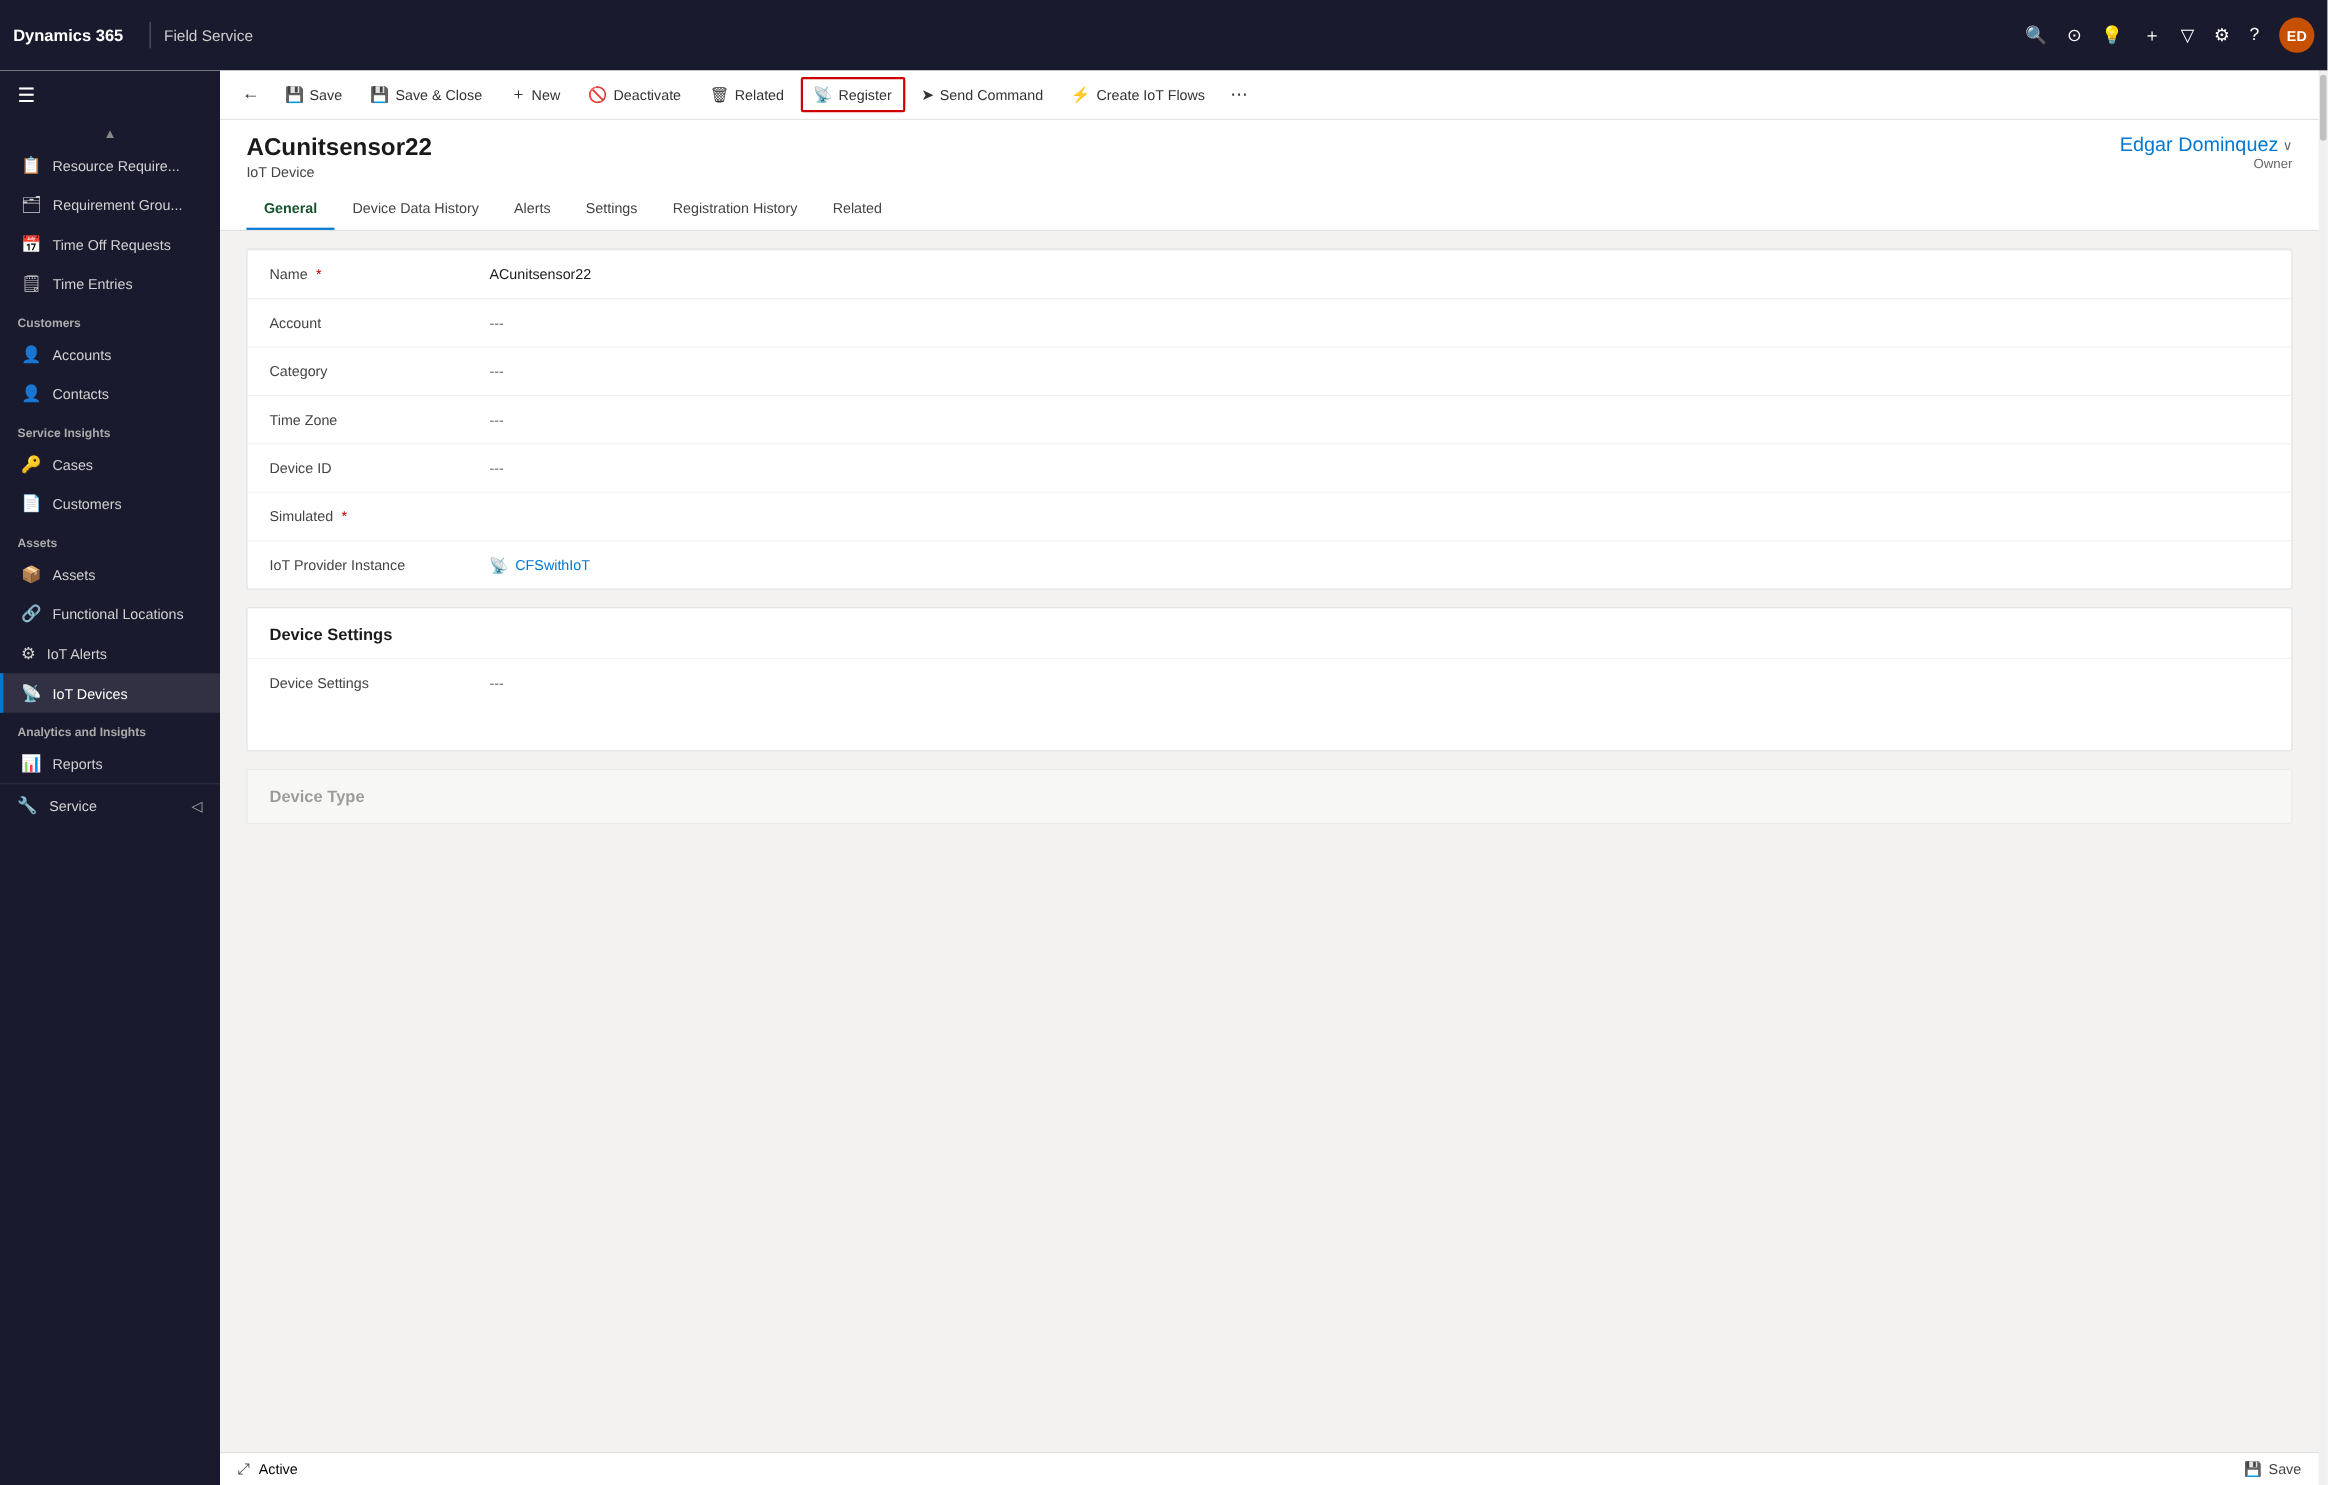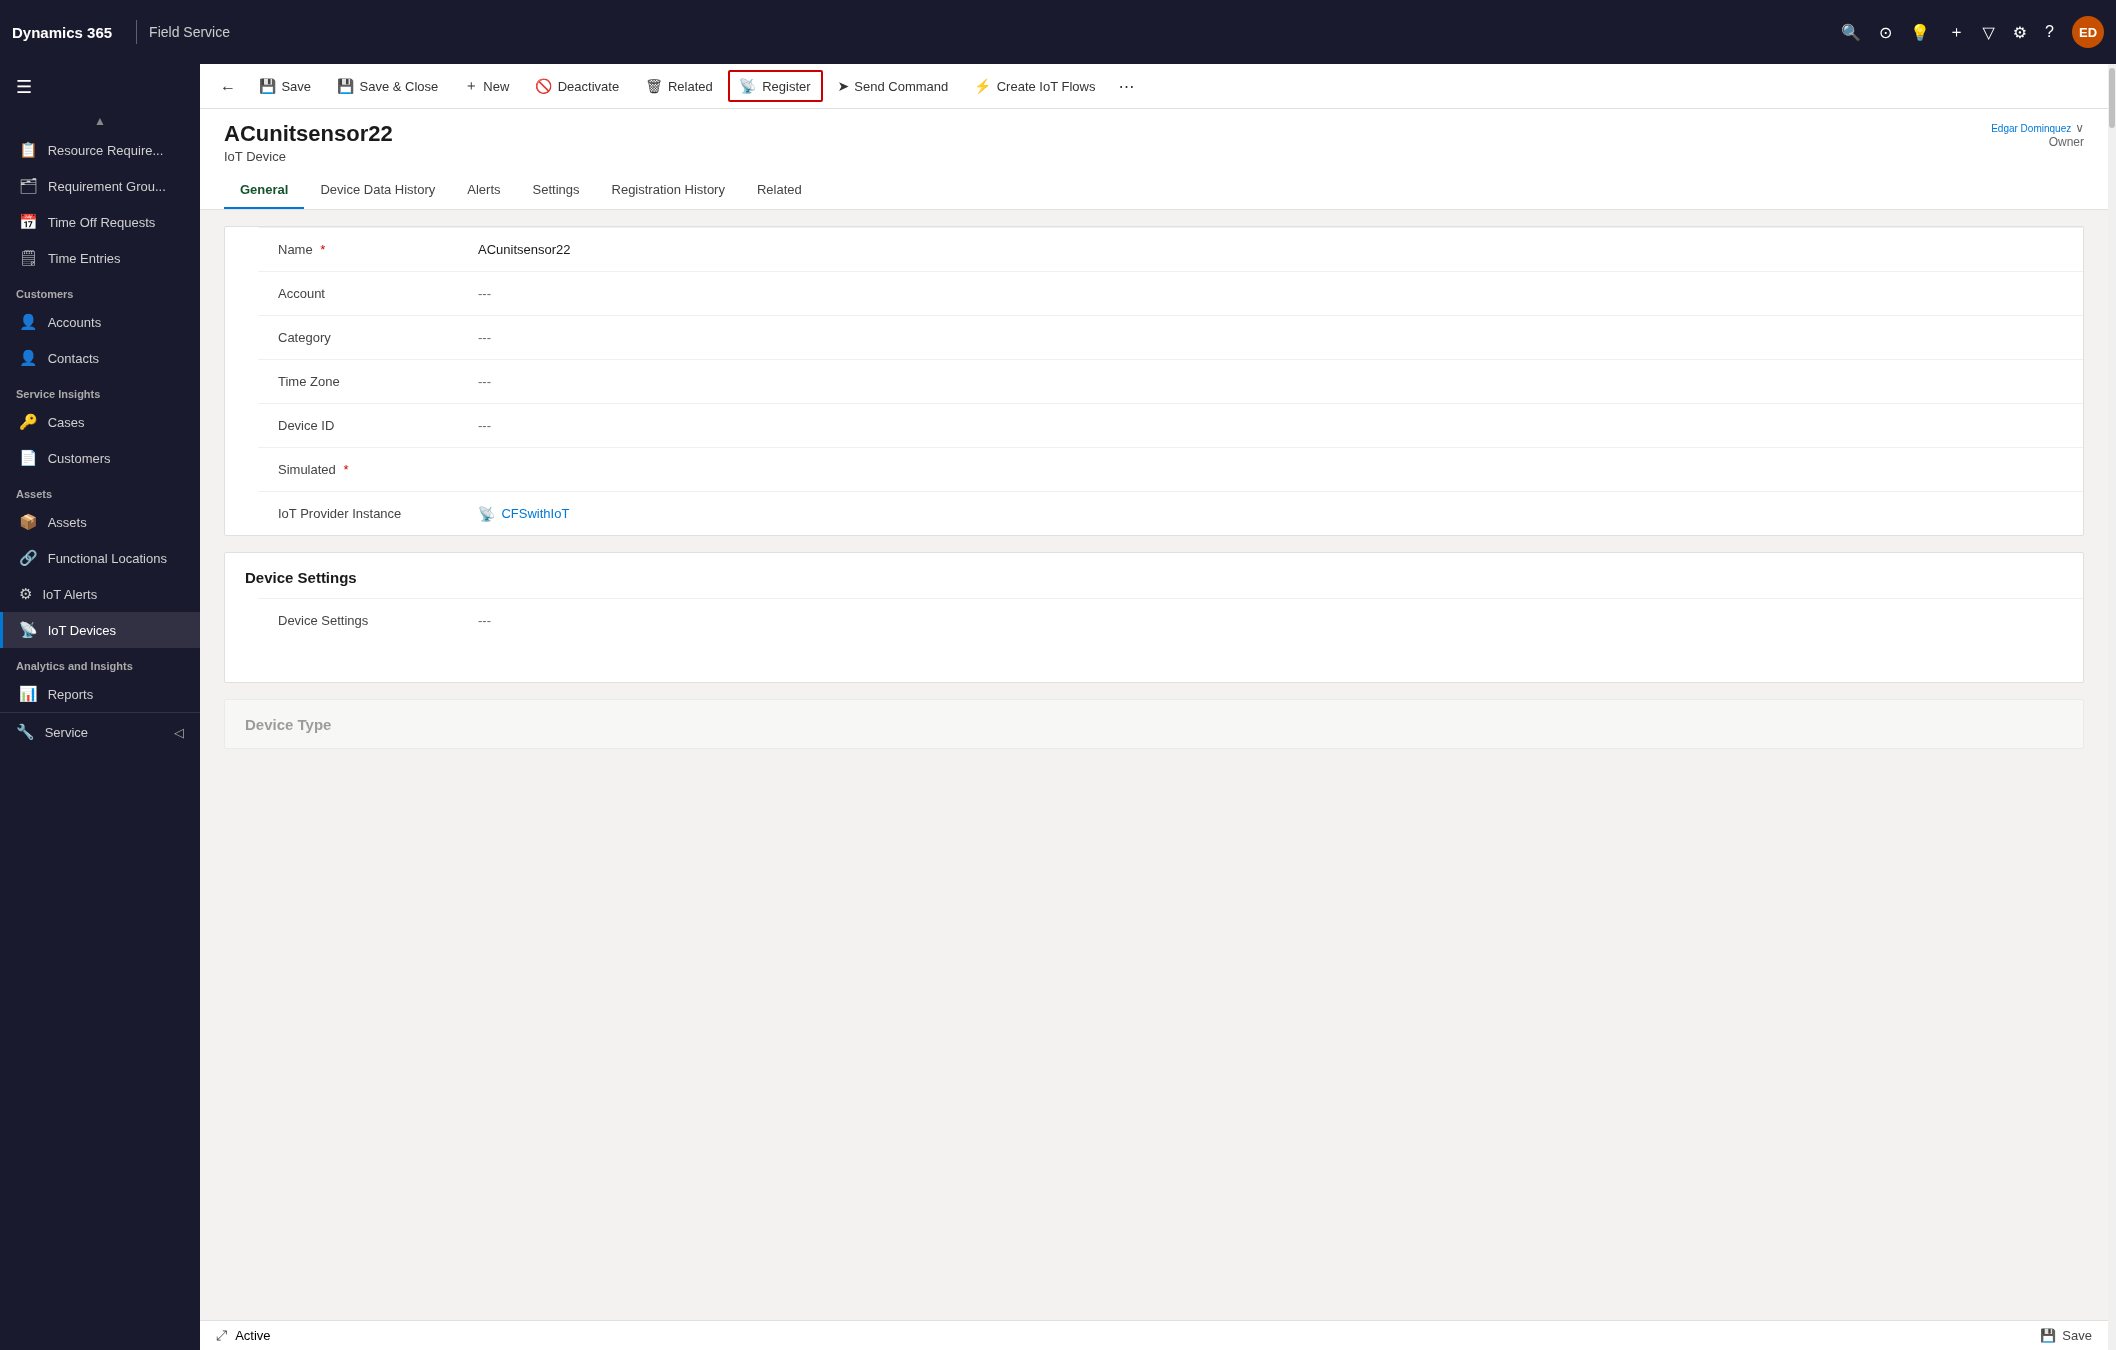--- a/index.html
+++ b/index.html
@@ -125,21 +125,21 @@
       padding: 12px 24px 0 24px;
       background: white;
       display: flex;
       align-items: flex-start;
       justify-content: space-between;
       flex-shrink: 0;
     }
     .record-title { font-size: 22px; font-weight: 600; color: #1a1a1a; }
     .record-subtitle { font-size: 13px; color: #444; margin-top: 2px; }
     .record-owner { text-align: right; }
-    .record-owner-name { color: #0078d4; font-size: 10px; cursor: pointer; }
+    .record-owner-name { color: #0078d4; font-size: 18px; cursor: pointer; }
     .record-owner-label { font-size: 12px; color: #666; }
     .record-owner-chevron { color: #666; font-size: 12px; margin-left: 4px; cursor: pointer; }
 
     
     .tabs {
       display: flex;
       padding: 0 24px;
       border-bottom: 1px solid #e0e0e0;
       background: white;
       flex-shrink: 0;
@@ -177,21 +177,20 @@
       font-weight: 600;
       color: #1a1a1a;
       padding: 16px 20px 12px 20px;
     }
     .form-row {
       display: flex;
       align-items: center;
       padding: 10px 20px;
       border-top: 1px solid #f0f0f0;
       min-height: 44px;
-      margin-left: 33px;
     }
     .form-label {
       width: 200px;
       flex-shrink: 0;
       font-size: 13px;
       color: #444;
     }
     .form-label .required { color: #cc0000; margin-left: 4px; }
     .form-value {
       font-size: 13px;

